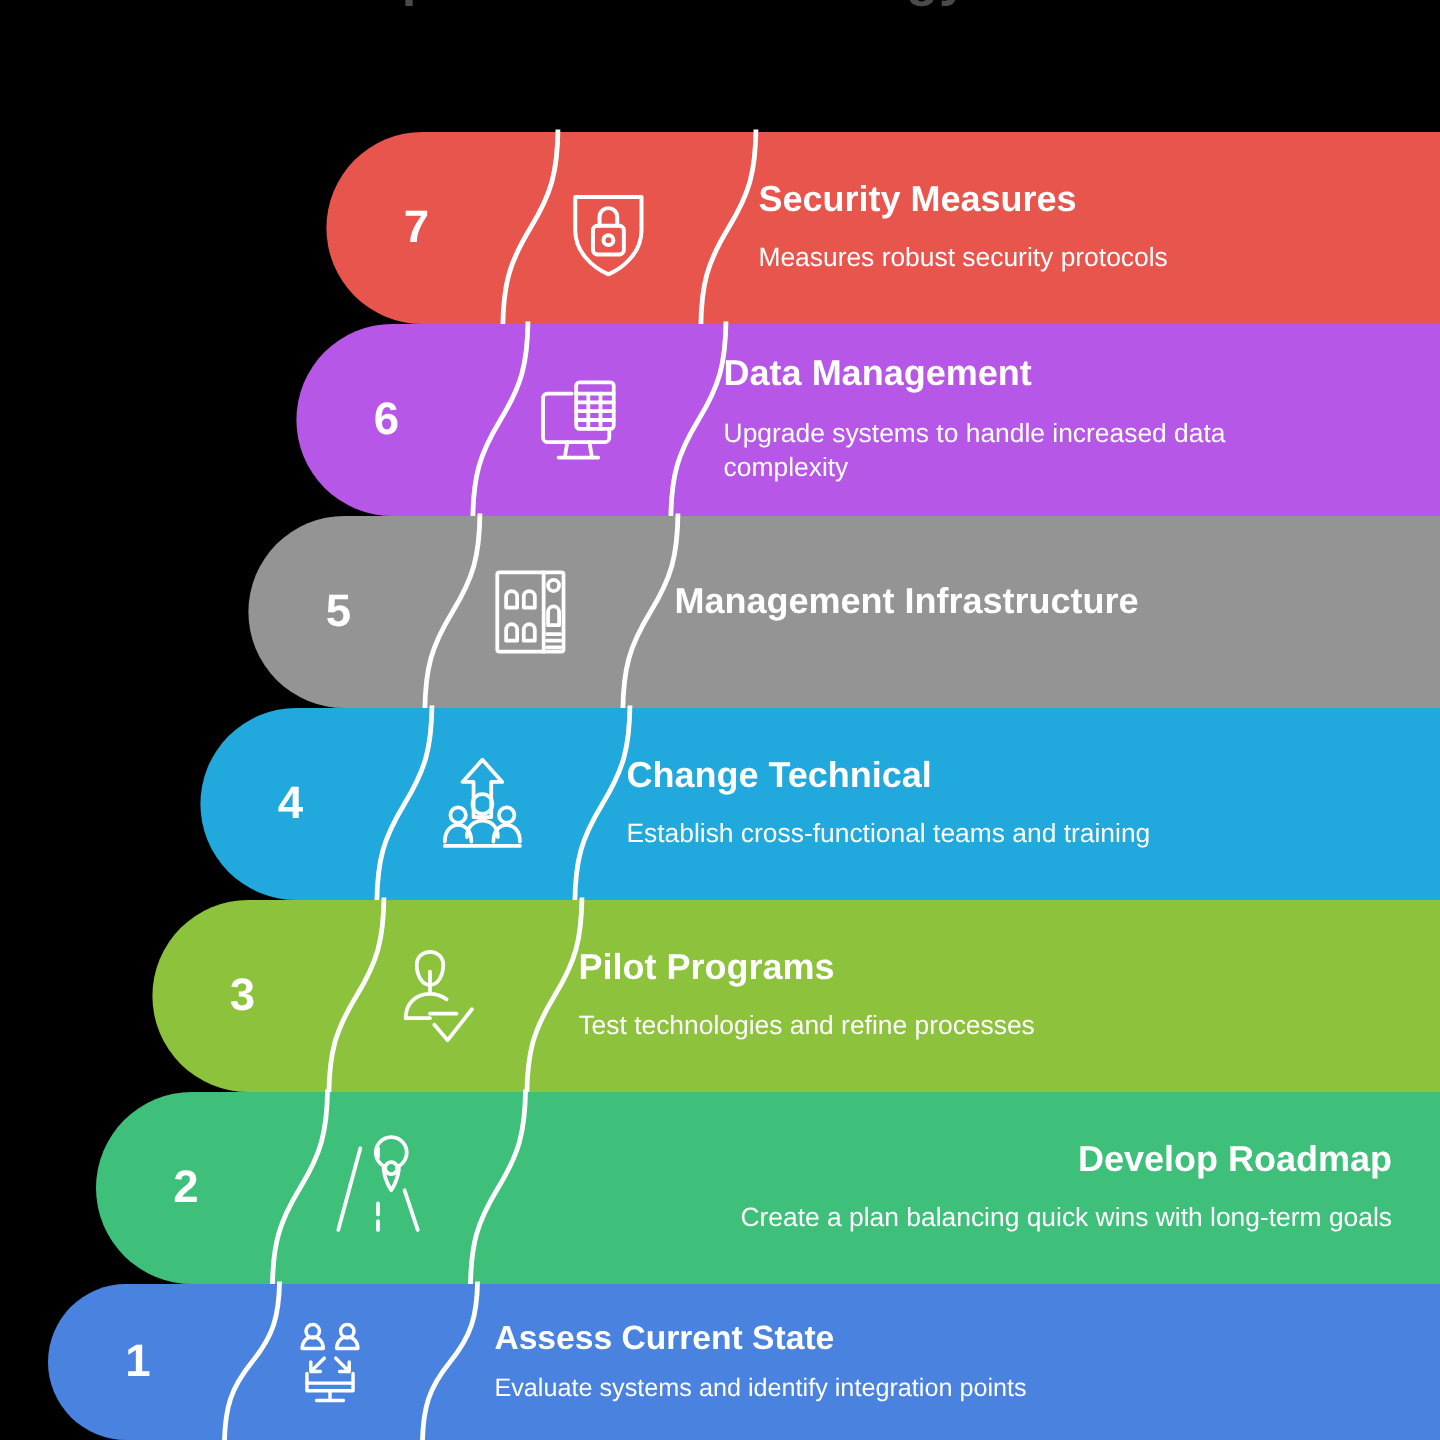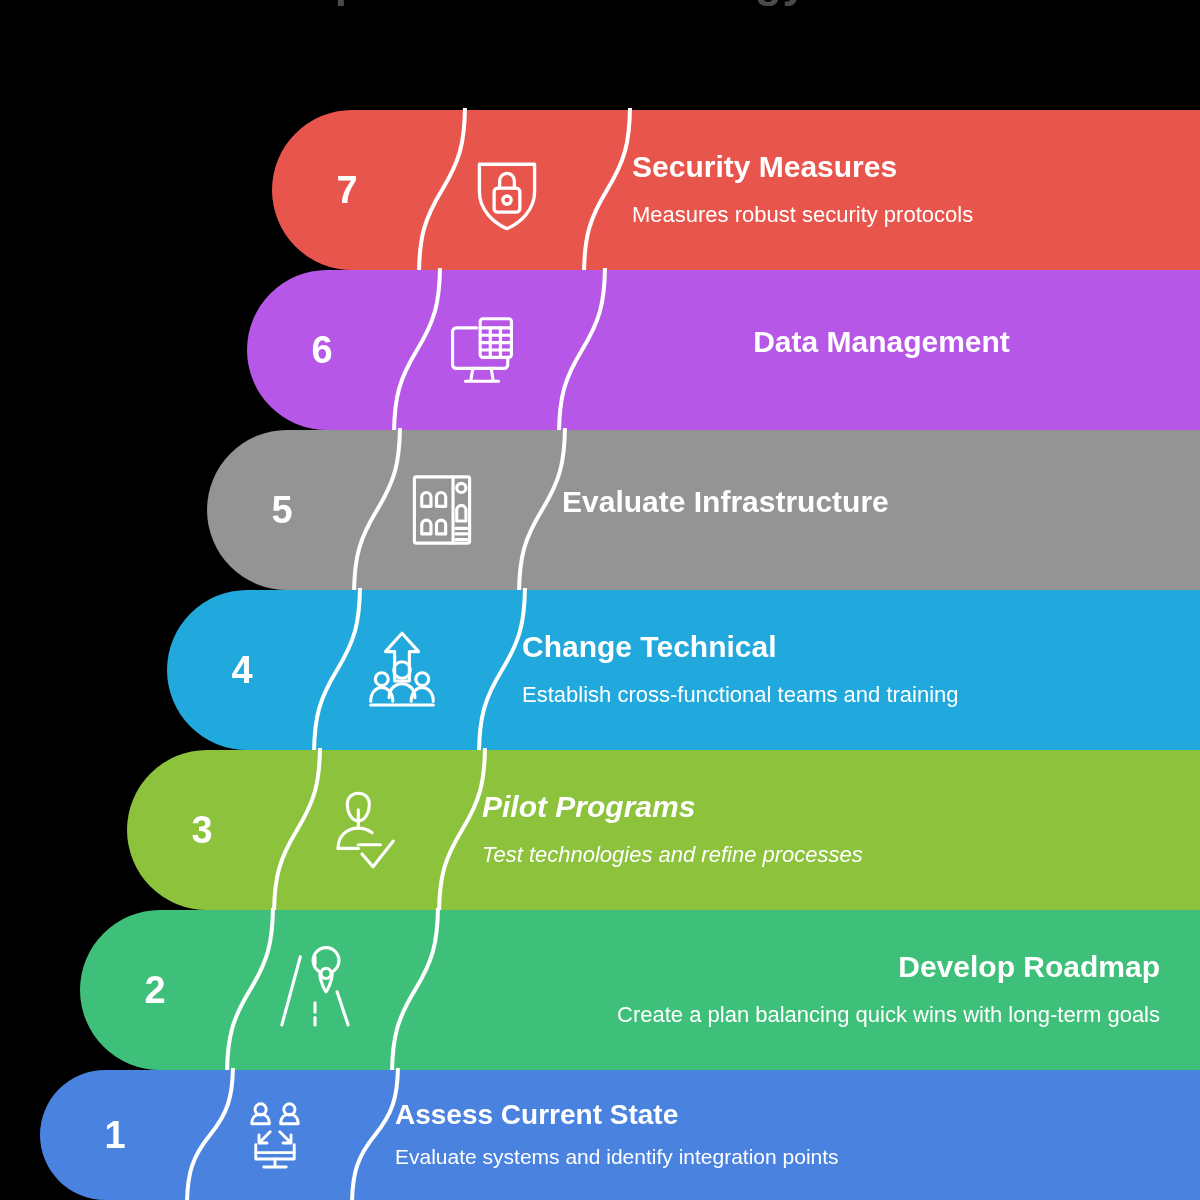--- a/index.html
+++ b/index.html
@@ -222,22 +222,23 @@
           <rect x="48" y="16" width="34" height="42" rx="3"></rect>
           <path d="M48,26 L82,26 M48,34 L82,34 M48,42 L82,42 M48,50 L82,50"></path>
           <path d="M59,26 L59,58 M70,26 L70,58"></path>
         </svg>
       </div>
 
       <svg class="sep" style="left:300px;" viewBox="0 0 70 164" preserveAspectRatio="none">
         <path d="M58,-4 C58,36 52,54 35,82 C18,110 12,128 12,168" fill="none" stroke="#ffffff" stroke-width="4"></path>
       </svg>
 
-      <div class="text-cell" style="left:356px;align-items:center;">
+      <div class="text-cell" style="left:356px;">
         <div class="step-title">Data Management</div>
+        <div class="step-desc">Upgrade systems to handle increased data complexity</div>
       </div>
     </div>
 
     <div class="step" data-row="5">
       <div class="step-halo"></div>
       <div class="step-body" style="background:#949494;"></div>
 
       <div class="num" style="left:0;">
         <span>5</span>
       </div>
@@ -258,21 +259,21 @@
           <path d="M66,62 L66,50 A5,5 0 0 1 76,50 L76,62 Z"></path>
           <path d="M65,70 L77,70 M65,76 L77,76 M65,82 L77,82"></path>
         </svg>
       </div>
 
       <svg class="sep" style="left:300px;" viewBox="0 0 70 164" preserveAspectRatio="none">
         <path d="M58,-4 C58,36 52,54 35,82 C18,110 12,128 12,168" fill="none" stroke="#ffffff" stroke-width="4"></path>
       </svg>
 
       <div class="text-cell" style="left:355px;">
-        <div class="step-title">Evaluate Infrastructure</div>
+        <div class="step-title">Management Infrastructure</div>
       </div>
     </div>
 
     <div class="step" data-row="4">
       <div class="step-halo"></div>
       <div class="step-body" style="background:#21A8DC;"></div>
 
       <div class="num" style="left:0;">
         <span>4</span>
       </div>
@@ -324,21 +325,21 @@
           <path d="M24,70 L46,70"></path>
           <path d="M46,66 L70,66"></path>
           <path d="M50,76 L62,90 L84,62"></path>
         </svg>
       </div>
 
       <svg class="sep" style="left:300px;" viewBox="0 0 70 164" preserveAspectRatio="none">
         <path d="M58,-4 C58,36 52,54 35,82 C18,110 12,128 12,168" fill="none" stroke="#ffffff" stroke-width="4"></path>
       </svg>
 
-      <div class="text-cell" style="left:355px;font-style:italic;">
+      <div class="text-cell" style="left:355px;">
         <div class="step-title">Pilot Programs</div>
         <div class="step-desc" style="max-width:620px;">Test technologies and refine processes</div>
       </div>
     </div>
 
     <div class="step" data-row="2">
       <div class="step-halo"></div>
       <div class="step-body" style="background:#3FC07A;"></div>
 
       <div class="num" style="left:0;">
@@ -392,20 +393,20 @@
           <path d="M26,62 L26,80 L74,80 L74,62"></path>
           <path d="M26,72 L74,72"></path>
           <path d="M50,80 L50,88 M36,90 L64,90"></path>
         </svg>
       </div>
 
       <svg class="sep" style="left:300px;" viewBox="0 0 70 134" preserveAspectRatio="none">
         <path d="M58,-4 C58,30 52,46 35,67 C18,88 12,104 12,138" fill="none" stroke="#ffffff" stroke-width="4"></path>
       </svg>
 
-      <div class="text-cell" style="left:355px;">
+      <div class="text-cell" style="left:372px;">
         <div class="step-title">Assess Current State</div>
         <div class="step-desc" style="max-width:640px;">Evaluate systems and identify integration points</div>
       </div>
     </div>
 
   </div>
 </div>
 
 </body></html>

